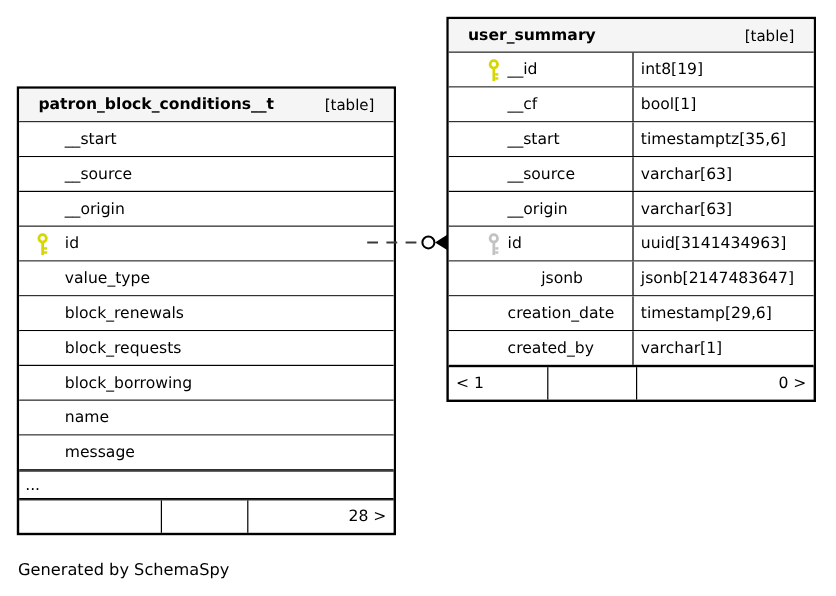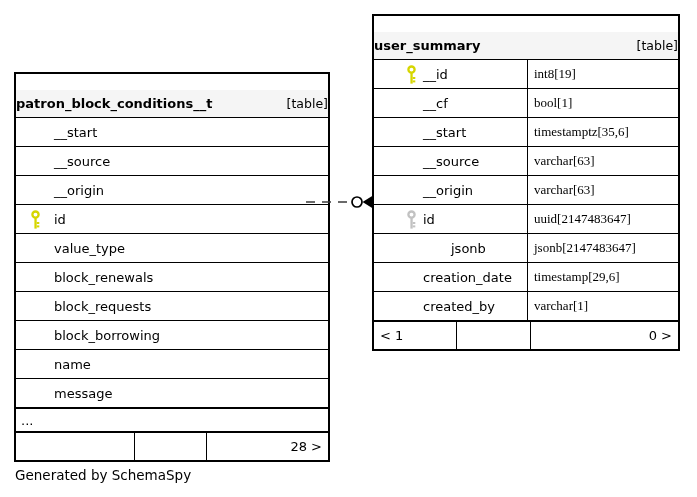--- a/index.html
+++ b/index.html
@@ -22,24 +22,23 @@
     background: #ffffff;
     box-sizing: border-box;
   }
   .thead {
     display: flex;
     justify-content: space-between;
     align-items: center;
     height: 28px;
     background: #f5f5f5;
     border-bottom: 1px solid #000000;
-    padding: 0 0;
+    padding: 0 16px;
     box-sizing: border-box;
     white-space: nowrap;
-    margin-top: 16px;
   }
   .tname { font-weight: bold; font-size: 13px; }
   .ttag  { font-weight: normal; font-size: 12.5px; margin-left: 4px; }
   .row {
     display: flex;
     align-items: center;
     height: 29px;
     border-bottom: 1px solid #000000;
     box-sizing: border-box;
     font-size: 13px;
@@ -63,21 +62,20 @@
     align-items: center;
     align-self: stretch;
     box-sizing: border-box;
     border-right: 1px solid #000000;
     padding-left: 25px;
   }
   .type-cell {
     flex: 1;
     padding-left: 6px;
     white-space: nowrap;
-    font-family: Liberation Serif, serif;
   }
   .ellipsis-row {
     height: 24px;
     display: flex;
     align-items: center;
     padding-left: 5px;
     border-bottom: 1px solid #000000;
     font-size: 13px;
     box-sizing: border-box;
   }
@@ -348,21 +346,21 @@
               <svg width="11" height="19" viewBox="0 0 11 19">
                 <circle cx="5.5" cy="4.6" r="3.1" fill="none" stroke="currentColor" stroke-width="2.3"></circle>
                 <rect x="4.4" y="7.4" width="2.3" height="11.2" fill="currentColor"></rect>
                 <rect x="6.7" y="12.0" width="2.6" height="2.0" fill="currentColor"></rect>
                 <rect x="6.7" y="15.4" width="2.6" height="2.0" fill="currentColor"></rect>
               </svg>
             </span>
           </span>
         <span class="cname">id</span>
       </div>
-      <span class="type-cell">uuid[2147483647]</span>
+      <span class="type-cell">uuid[3141434963]</span>
     </div>
     <div class="row">
       <div class="name-cell" style="flex:0 0 154px;gap:28px;">
         <span class="gutter gutter-narrow">
             <span class="key-icon" style="visibility: hidden;">
               <svg width="11" height="19" viewBox="0 0 11 19">
                 <circle cx="5.5" cy="4.6" r="3.1" fill="none" stroke="currentColor" stroke-width="2.3"></circle>
                 <rect x="4.4" y="7.4" width="2.3" height="11.2" fill="currentColor"></rect>
                 <rect x="6.7" y="12.0" width="2.6" height="2.0" fill="currentColor"></rect>
                 <rect x="6.7" y="15.4" width="2.6" height="2.0" fill="currentColor"></rect>

